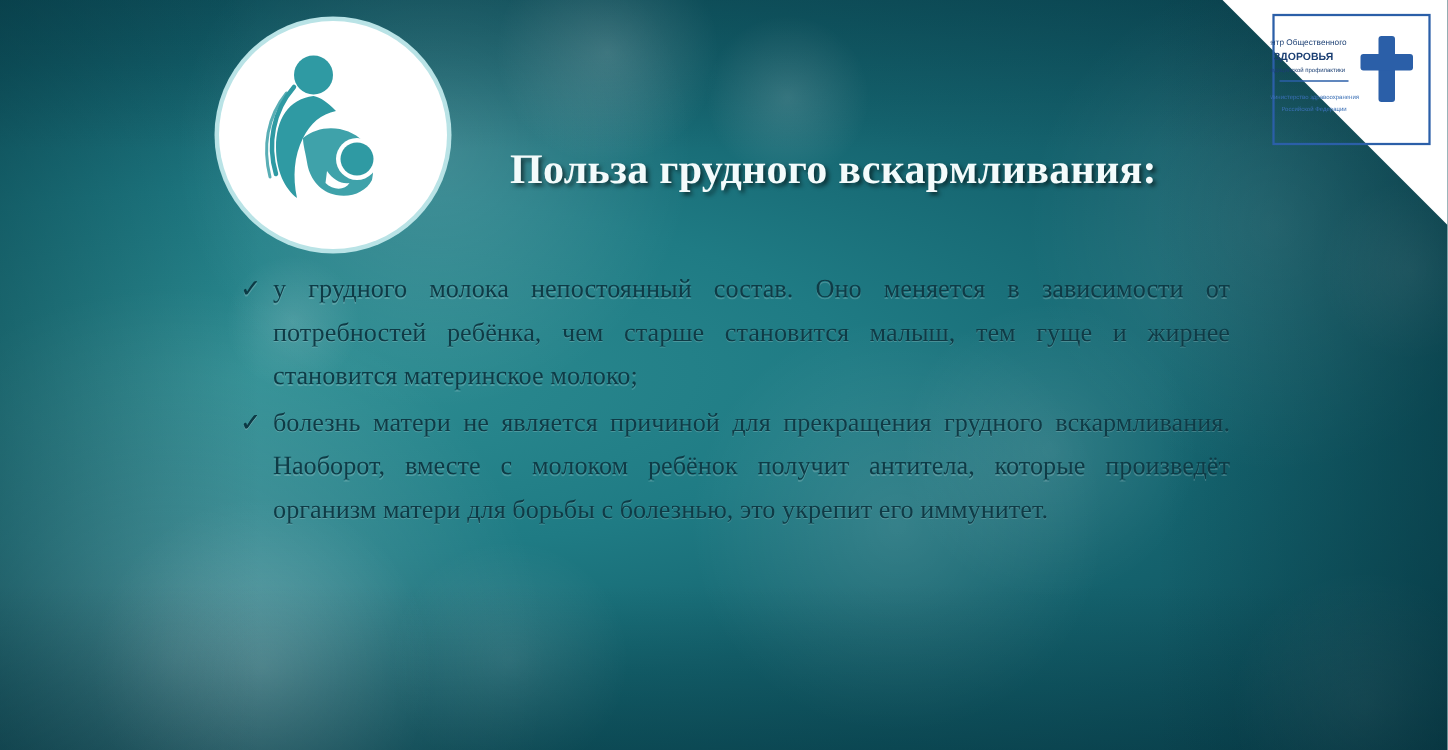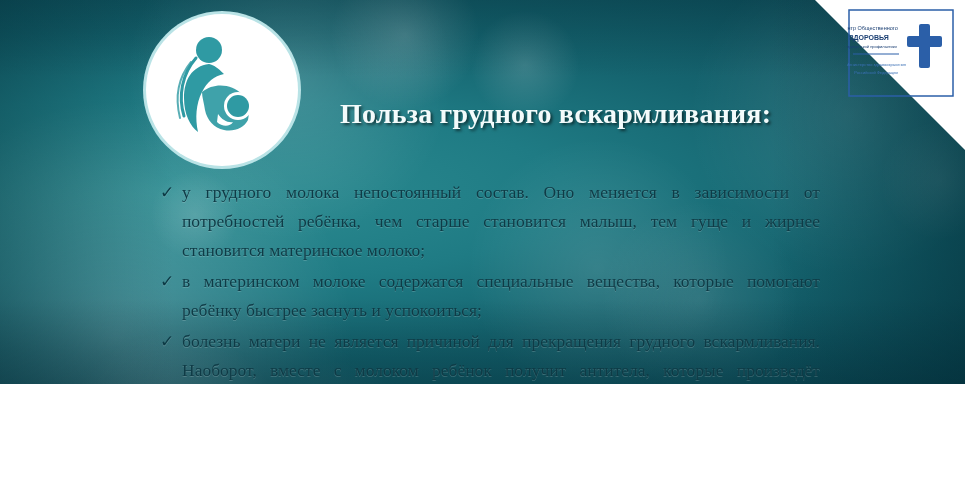--- a/index.html
+++ b/index.html
@@ -10,21 +10,21 @@
   body {
     width: 965px;
     height: 500px;
     overflow: hidden;
     font-family: "Liberation Serif", serif;
   }
 
   .slide {
     position: relative;
     width: 965px;
-    height: 384px;
+    height: 500px;
     background:
       radial-gradient(circle at 12% 88%, rgba(255,255,255,0.22) 0%, rgba(255,255,255,0) 26%),
       radial-gradient(circle at 30% 20%, rgba(255,255,255,0.16) 0%, rgba(255,255,255,0) 22%),
       radial-gradient(circle at 62% 70%, rgba(255,255,255,0.12) 0%, rgba(255,255,255,0) 20%),
       radial-gradient(circle at 88% 30%, rgba(255,255,255,0.10) 0%, rgba(255,255,255,0) 18%),
       radial-gradient(ellipse at 18% 50%, #2e8e93 0%, #1f7b84 35%, #15646f 60%, #0d4a57 100%);
     overflow: hidden;
   }
 
   
@@ -188,21 +188,20 @@
 
   <div class="content">
 
     <div class="bullet">
       <span class="check">✓</span>
       <span>у грудного молока непостоянный состав. Оно меняется в зависимости от потребностей ребёнка, чем старше становится малыш, тем гуще и жирнее становится материнское молоко;</span>
     </div>
 
     <div class="bullet">
       <span class="check">✓</span>
-      <span>в материнском молоке содержатся специальные вещества, которые помогают ребёнку быстрее заснуть и успокоиться;</span>
     </div>
 
     <div class="bullet">
       <span class="check">✓</span>
       <span>болезнь матери не является причиной для прекращения грудного вскармливания. Наоборот, вместе с молоком ребёнок получит антитела, которые произведёт организм матери для борьбы с болезнью, это укрепит его иммунитет.</span>
     </div>
 
   </div>
 </div>
 

